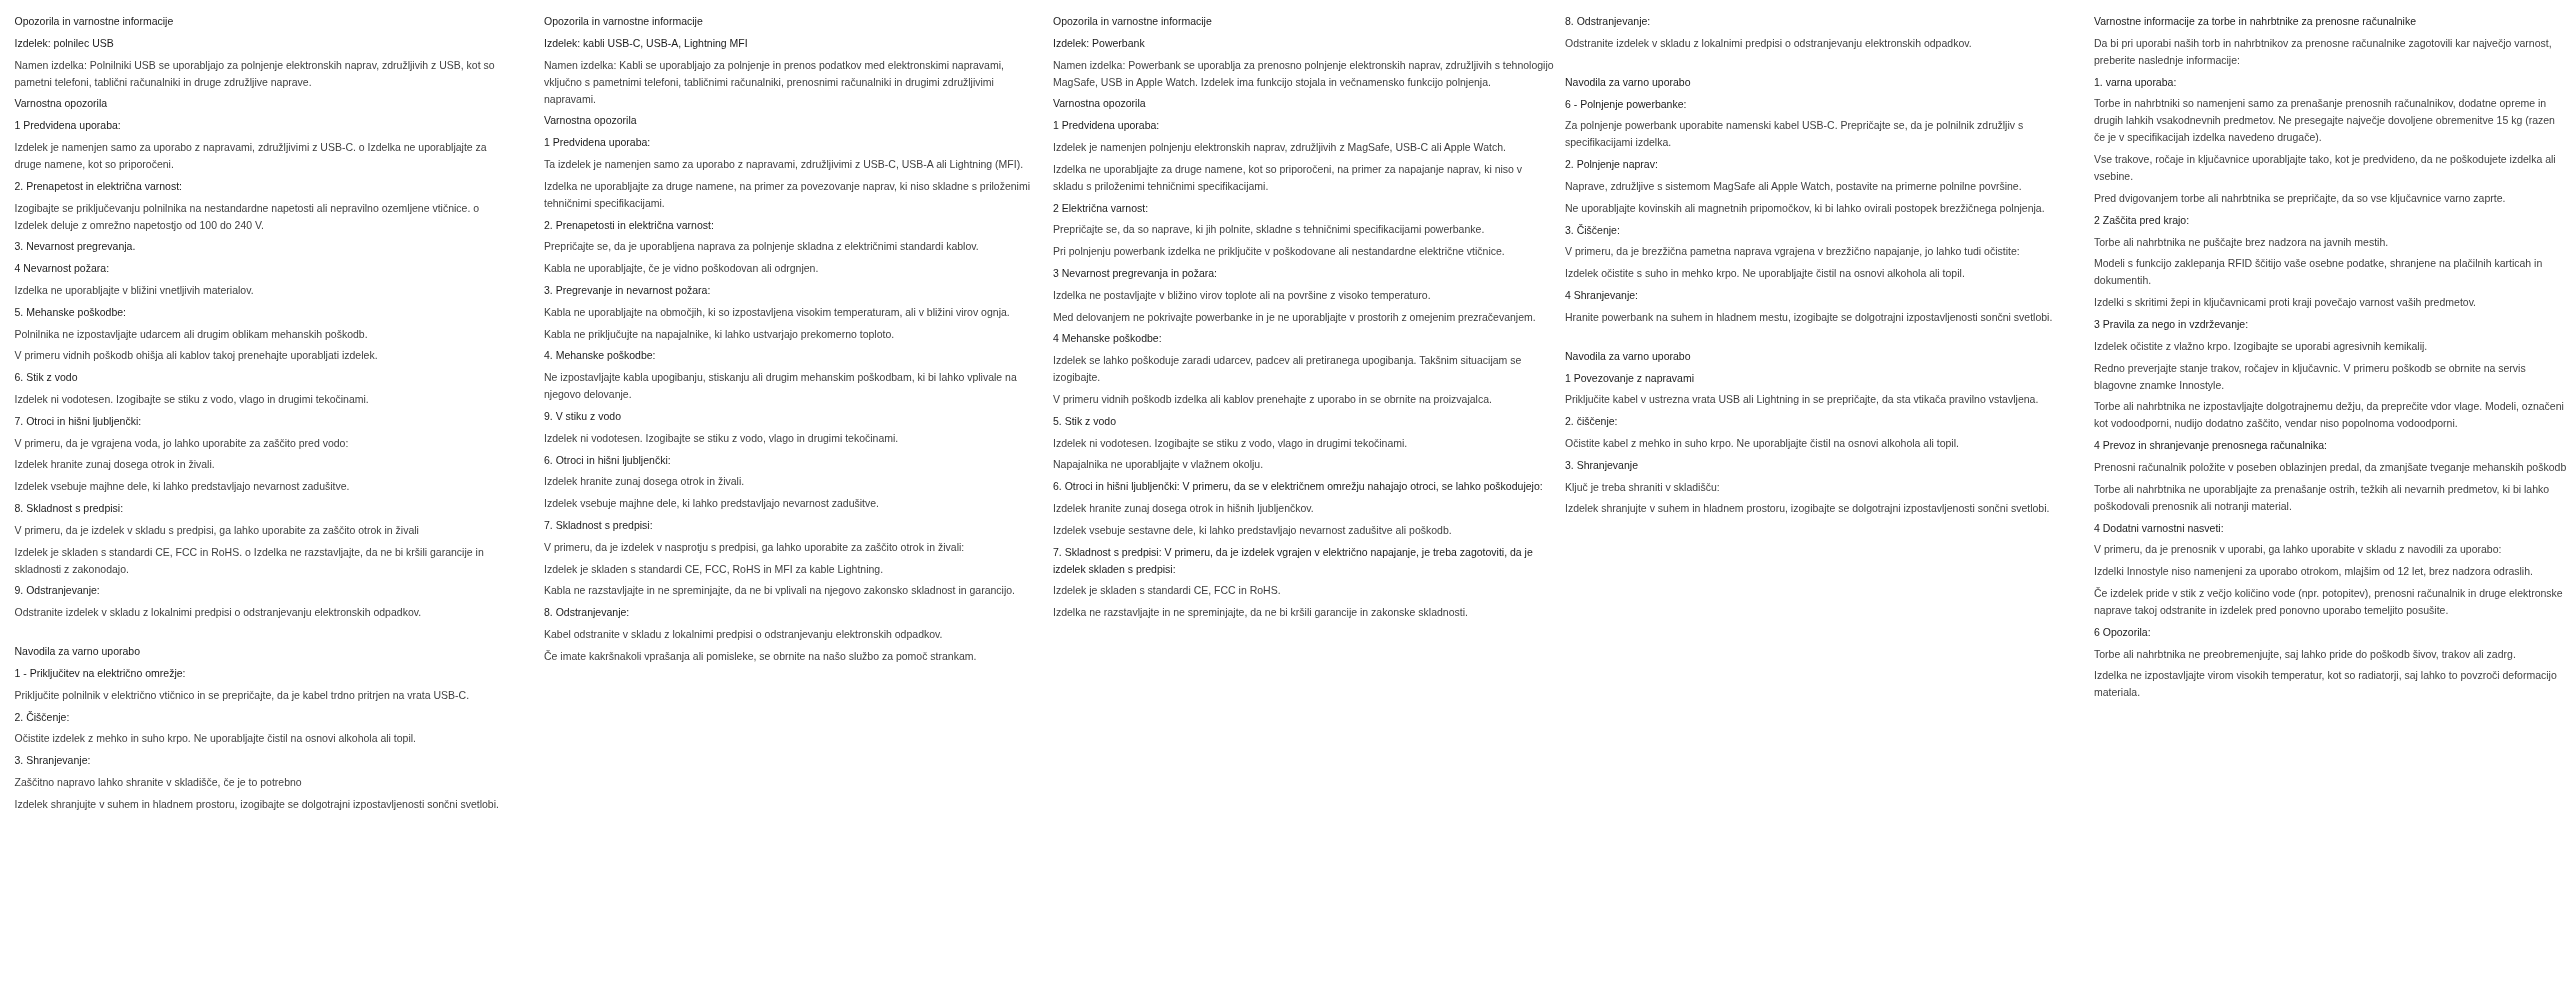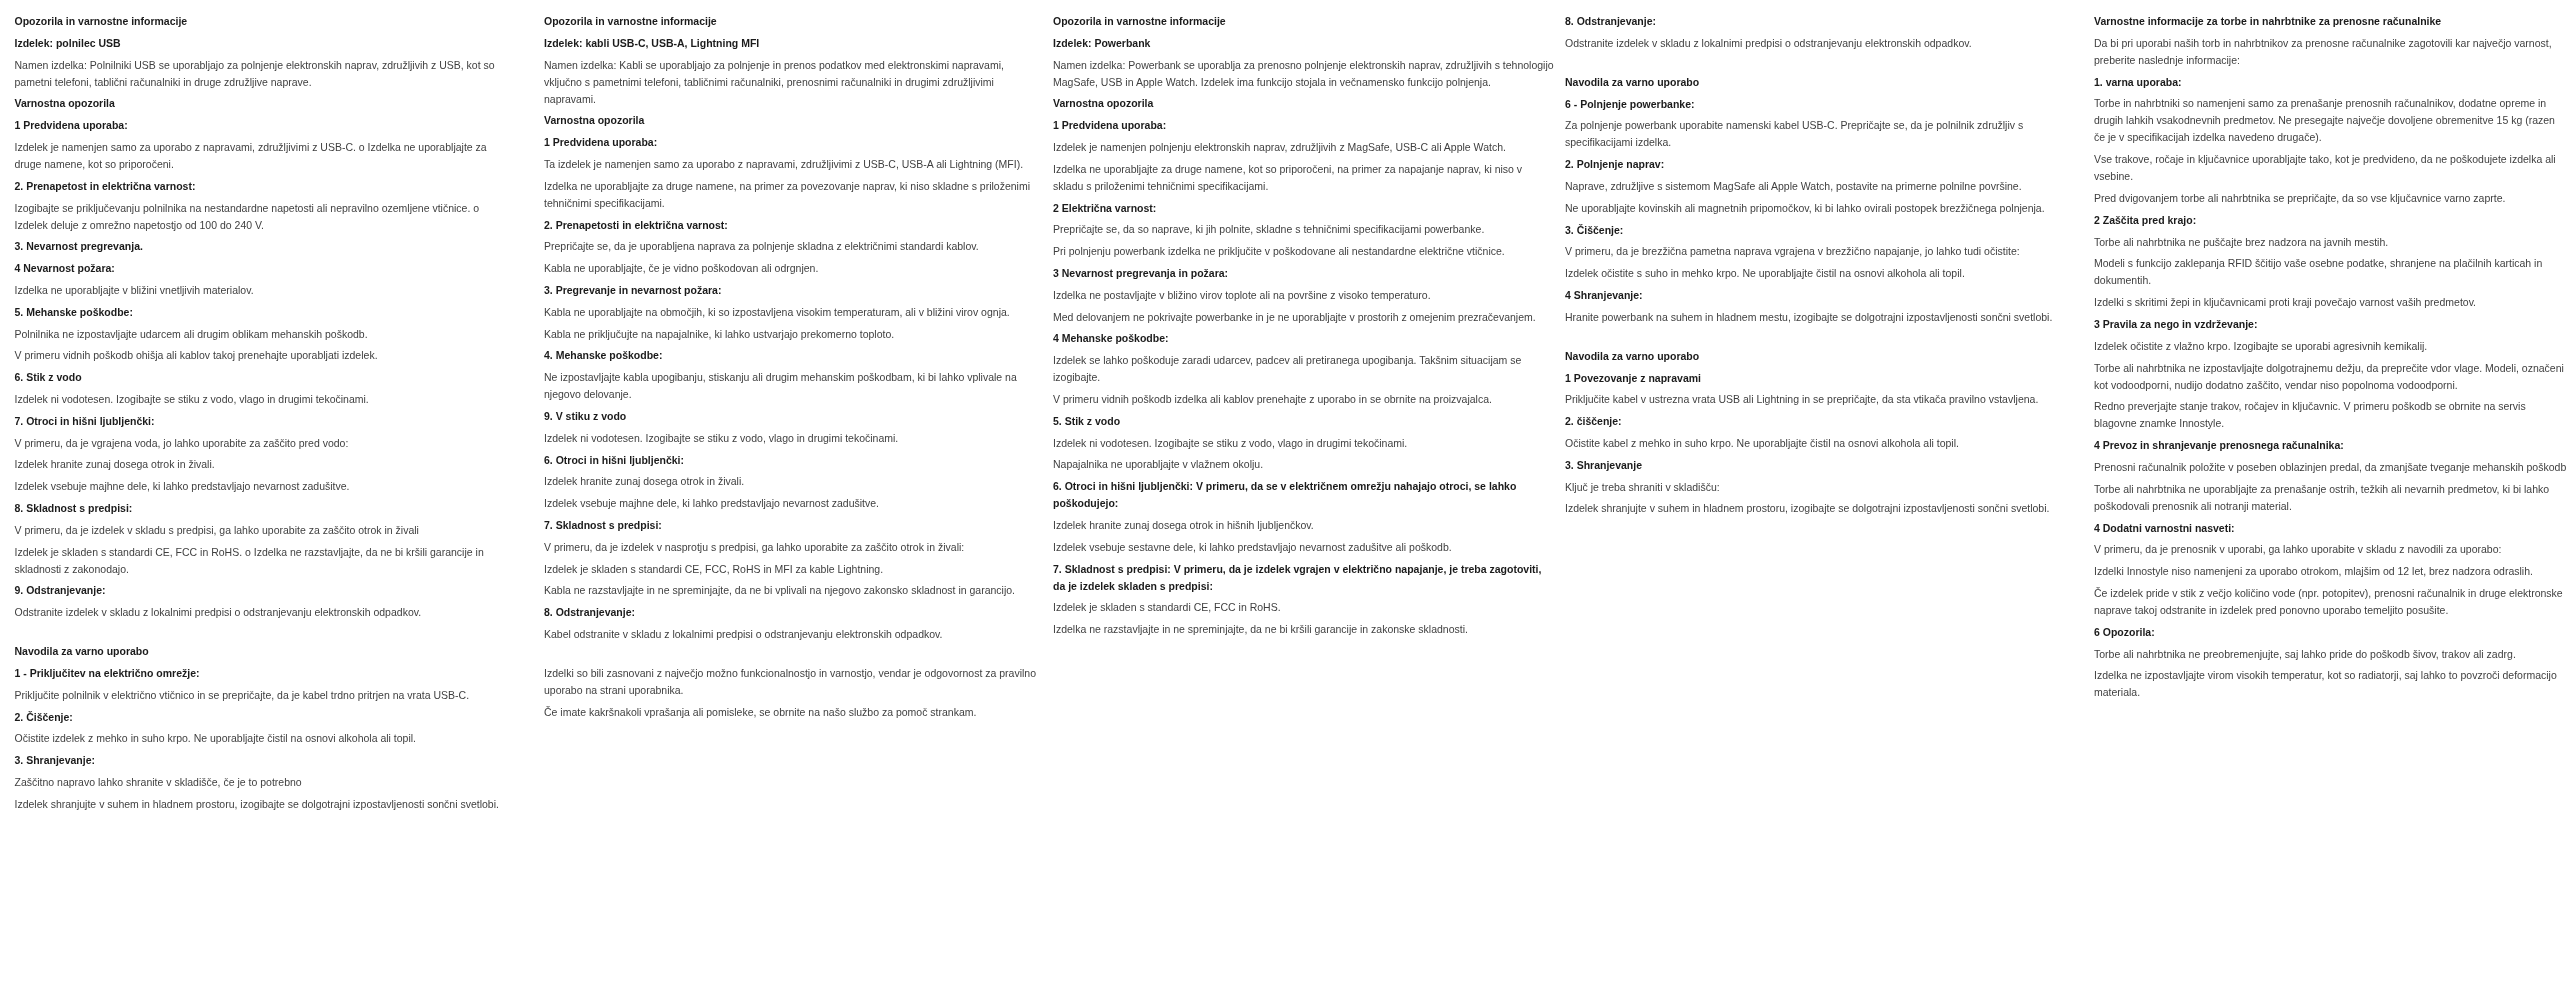--- a/index.html
+++ b/index.html
@@ -17,21 +17,21 @@
     font-size: 10.5px;
     line-height: 17px;
     color: #3f3f3f;
   }
   .col-0 { left: 14.5px;   width: 499px; }
   .col-1 { left: 544px;  width: 494px; }
   .col-2 { left: 1053px; width: 501px; }
   .col-3 { left: 1565px; width: 506px; }
   .col-4 { left: 2094px; width: 473px; }
   .blk { margin: 0 0 4.8px 0; }
-  .blk.h { font-weight: bold; color: #1b1b1b; }
+  .blk.h { font-weight: normal; color: #1b1b1b; }
   .blk.gap { margin-top: 22px; }
 </style>
 </head>
 <body>
 
 <main class="page">
   <section class="col col-0">
       <p class="blk h">Opozorila in varnostne informacije</p>
       <p class="blk h">Izdelek: polnilec USB</p>
       <p class="blk p">Namen izdelka: Polnilniki USB se uporabljajo za polnjenje elektronskih naprav, združljivih z USB, kot so pametni telefoni, tablični računalniki in druge združljive naprave.</p>
@@ -86,21 +86,20 @@
       <p class="blk p">Izdelek ni vodotesen. Izogibajte se stiku z vodo, vlago in drugimi tekočinami.</p>
       <p class="blk h">6. Otroci in hišni ljubljenčki:</p>
       <p class="blk p">Izdelek hranite zunaj dosega otrok in živali.</p>
       <p class="blk p">Izdelek vsebuje majhne dele, ki lahko predstavljajo nevarnost zadušitve.</p>
       <p class="blk h">7. Skladnost s predpisi:</p>
       <p class="blk p">V primeru, da je izdelek v nasprotju s predpisi, ga lahko uporabite za zaščito otrok in živali:</p>
       <p class="blk p">Izdelek je skladen s standardi CE, FCC, RoHS in MFI za kable Lightning.</p>
       <p class="blk p">Kabla ne razstavljajte in ne spreminjajte, da ne bi vplivali na njegovo zakonsko skladnost in garancijo.</p>
       <p class="blk h">8. Odstranjevanje:</p>
       <p class="blk p">Kabel odstranite v skladu z lokalnimi predpisi o odstranjevanju elektronskih odpadkov.</p>
-      <p class="blk p gap">Izdelki so bili zasnovani z največjo možno funkcionalnostjo in varnostjo, vendar je odgovornost za pravilno uporabo na strani uporabnika.</p>
       <p class="blk p">Če imate kakršnakoli vprašanja ali pomisleke, se obrnite na našo službo za pomoč strankam.</p>
     </section>
   <section class="col col-2">
       <p class="blk h">Opozorila in varnostne informacije</p>
       <p class="blk h">Izdelek: Powerbank</p>
       <p class="blk p">Namen izdelka: Powerbank se uporablja za prenosno polnjenje elektronskih naprav, združljivih s tehnologijo MagSafe, USB in Apple Watch. Izdelek ima funkcijo stojala in večnamensko funkcijo polnjenja.</p>
       <p class="blk h">Varnostna opozorila</p>
       <p class="blk h">1 Predvidena uporaba:</p>
       <p class="blk p">Izdelek je namenjen polnjenju elektronskih naprav, združljivih z MagSafe, USB-C ali Apple Watch.</p>
       <p class="blk p">Izdelka ne uporabljajte za druge namene, kot so priporočeni, na primer za napajanje naprav, ki niso v skladu s priloženimi tehničnimi specifikacijami.</p>
@@ -152,22 +151,22 @@
       <p class="blk h">1. varna uporaba:</p>
       <p class="blk p">Torbe in nahrbtniki so namenjeni samo za prenašanje prenosnih računalnikov, dodatne opreme in drugih lahkih vsakodnevnih predmetov. Ne presegajte največje dovoljene obremenitve 15 kg (razen če je v specifikacijah izdelka navedeno drugače).</p>
       <p class="blk p">Vse trakove, ročaje in ključavnice uporabljajte tako, kot je predvideno, da ne poškodujete izdelka ali vsebine.</p>
       <p class="blk p">Pred dvigovanjem torbe ali nahrbtnika se prepričajte, da so vse ključavnice varno zaprte.</p>
       <p class="blk h">2 Zaščita pred krajo:</p>
       <p class="blk p">Torbe ali nahrbtnika ne puščajte brez nadzora na javnih mestih.</p>
       <p class="blk p">Modeli s funkcijo zaklepanja RFID ščitijo vaše osebne podatke, shranjene na plačilnih karticah in dokumentih.</p>
       <p class="blk p">Izdelki s skritimi žepi in ključavnicami proti kraji povečajo varnost vaših predmetov.</p>
       <p class="blk h">3 Pravila za nego in vzdrževanje:</p>
       <p class="blk p">Izdelek očistite z vlažno krpo. Izogibajte se uporabi agresivnih kemikalij.</p>
+      <p class="blk p">Redno preverjajte stanje trakov, ročajev in ključavnic. V primeru poškodb se obrnite na servis blagovne znamke Innostyle.</p>
       <p class="blk p">Torbe ali nahrbtnika ne izpostavljajte dolgotrajnemu dežju, da preprečite vdor vlage. Modeli, označeni kot vodoodporni, nudijo dodatno zaščito, vendar niso popolnoma vodoodporni.</p>
-      <p class="blk p">Redno preverjajte stanje trakov, ročajev in ključavnic. V primeru poškodb se obrnite na servis blagovne znamke Innostyle.</p>
       <p class="blk h">4 Prevoz in shranjevanje prenosnega računalnika:</p>
       <p class="blk p">Prenosni računalnik položite v poseben oblazinjen predal, da zmanjšate tveganje mehanskih poškodb</p>
       <p class="blk p">Torbe ali nahrbtnika ne uporabljajte za prenašanje ostrih, težkih ali nevarnih predmetov, ki bi lahko poškodovali prenosnik ali notranji material.</p>
       <p class="blk h">4 Dodatni varnostni nasveti:</p>
       <p class="blk p">V primeru, da je prenosnik v uporabi, ga lahko uporabite v skladu z navodili za uporabo:</p>
       <p class="blk p">Izdelki Innostyle niso namenjeni za uporabo otrokom, mlajšim od 12 let, brez nadzora odraslih.</p>
       <p class="blk p">Če izdelek pride v stik z večjo količino vode (npr. potopitev), prenosni računalnik in druge elektronske naprave takoj odstranite in izdelek pred ponovno uporabo temeljito posušite.</p>
       <p class="blk h">6 Opozorila:</p>
       <p class="blk p">Torbe ali nahrbtnika ne preobremenjujte, saj lahko pride do poškodb šivov, trakov ali zadrg.</p>
       <p class="blk p">Izdelka ne izpostavljajte virom visokih temperatur, kot so radiatorji, saj lahko to povzroči deformacijo materiala.</p>

